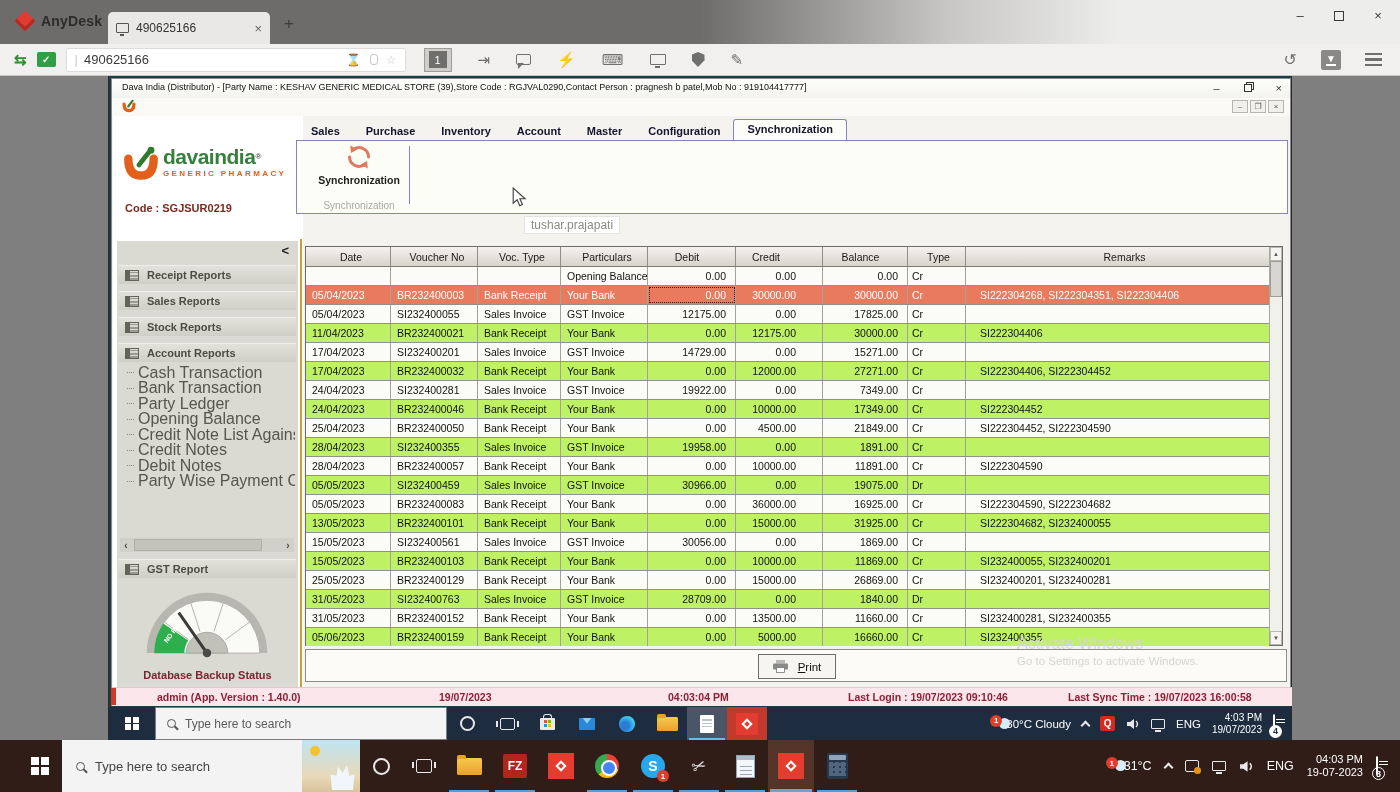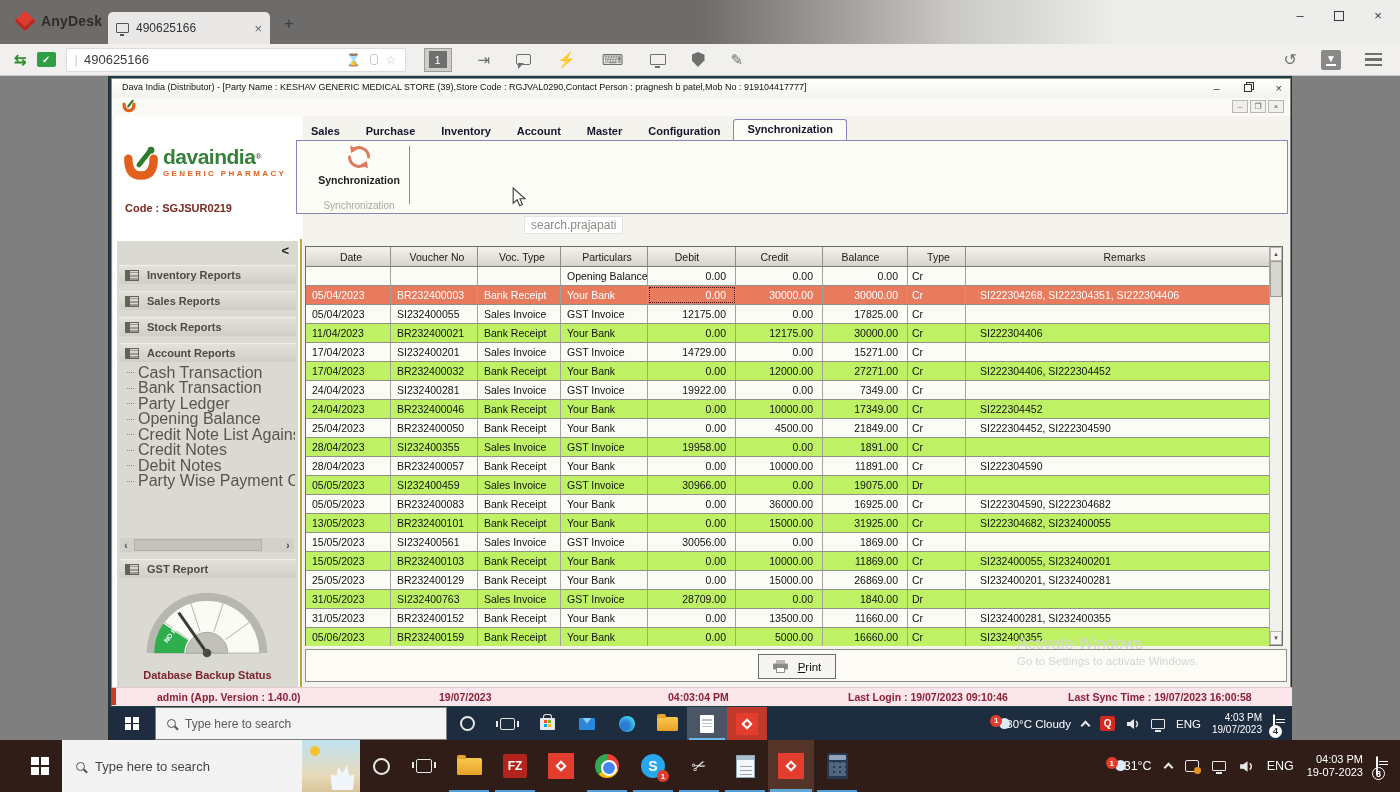--- a/index.html
+++ b/index.html
@@ -104,21 +104,21 @@
   .hc{font-size:10.5px;color:#1a1a1a;display:flex;align-items:center;justify-content:center;border-right:1px solid #8f8f87;overflow:hidden}
   .tbody{height:379px;overflow:hidden}
   .trow{display:flex;height:19px;background:#bef264;border-bottom:1px solid #91918a}
   .trow:nth-child(odd){background:#fbfcf5}
   .trow.selected{background:#e87a5e}
   .trow.selected .tcell{color:#fff}
   .tcell{font-size:10.5px;color:#111;line-height:18px;border-right:1px solid #a3a39b;white-space:nowrap;overflow:hidden}
   .c0{width:85px;padding-left:6px}.c1{width:87px;padding-left:6px}.c2{width:83px;padding-left:6px}
   .c3{width:87px;padding-left:6px}
   .c4{width:88px;text-align:right;padding-right:9px}
-  .c5{width:87px;text-align:right;padding-right:9px}
+  .c5{width:87px;text-align:right;padding-right:26px}
   .c6{width:85px;text-align:right;padding-right:9px}
   .c7{width:58px;padding-left:4px}
   .c8{flex:1;padding-left:14px;border-right:none}
   .focus-cell{outline:1px dotted #40100a;outline-offset:-2px}
   .vscroll{position:absolute;right:0;top:0;bottom:0;width:13px;background:#f1f1ec;border-left:1px solid #aaa9a2}
   .vs-btn{position:absolute;left:0;width:12px;height:14px;background:#f6f5f1;border:1px solid #b9b8b2;color:#555;font-size:6px;display:flex;align-items:center;justify-content:center}
   .vs-thumb{position:absolute;left:0;top:14px;width:12px;height:36px;background:#d7d6d1;border:1px solid #9d9c97}
 
   
   .printbar{position:absolute;left:193px;top:570px;width:982px;height:33px;background:#fcfbf6;border:1px solid #8e8e88}
@@ -310,21 +310,21 @@
               <span class="l1"><span>davaindia</span><span class="reg">®</span></span>
               <div class="l2">GENERIC PHARMACY</div>
             </span>
           </div>
           <div class="code">Code : SGJSUR0219</div>
 
           <div class="sidebar">
             <span class="collapse">&lt;</span>
             <div class="sbar" style="top:24px">
                 <span class="rep-ic"></span>
-                <span class="lbl">Inventory Reports</span>
+                <span class="lbl">Receipt Reports</span>
               </div>
             <div class="sbar" style="top:50px">
                 <span class="rep-ic"></span>
                 <span class="lbl">Sales Reports</span>
               </div>
             <div class="sbar" style="top:76px">
                 <span class="rep-ic"></span>
                 <span class="lbl">Stock Reports</span>
               </div>
             <div class="sbar" style="top:102px">
@@ -386,21 +386,21 @@
               <path d="M22.5 13 a9.5 9.5 0 0 0 -16 -6.8" fill="none" stroke="#e07a5f" stroke-width="3" stroke-linecap="round"></path>
               <polygon points="4.2,1.6 5.0,9.0 11.4,5.4" fill="#e07a5f"></polygon>
               <path d="M3.5 13 a9.5 9.5 0 0 0 16 6.8" fill="none" stroke="#e07a5f" stroke-width="3" stroke-linecap="round"></path>
               <polygon points="21.8,24.4 21.0,17.0 14.6,20.6" fill="#e07a5f"></polygon>
             </svg>
             <div class="lbl">Synchronization</div>
           </div>
           <div class="rib-div"></div>
           <div class="rib-group">Synchronization</div>
         </div>
-        <div class="tooltip">search.prajapati</div>
+        <div class="tooltip">tushar.prajapati</div>
         <span class="cursor">
           <svg width="15" height="21" viewBox="0 0 14 20">
               <path d="M1 1 L1 15.5 L4.8 12.2 L7.2 17.8 L9.8 16.7 L7.4 11.2 L12.3 11.2 Z" fill="#fff" stroke="#444" stroke-width="1.1"></path>
             </svg>
         </span>
 
         <div class="tbl">
           <div class="thead">
             <div class="hc c0">Date</div>
             <div class="hc c1">Voucher No</div>

